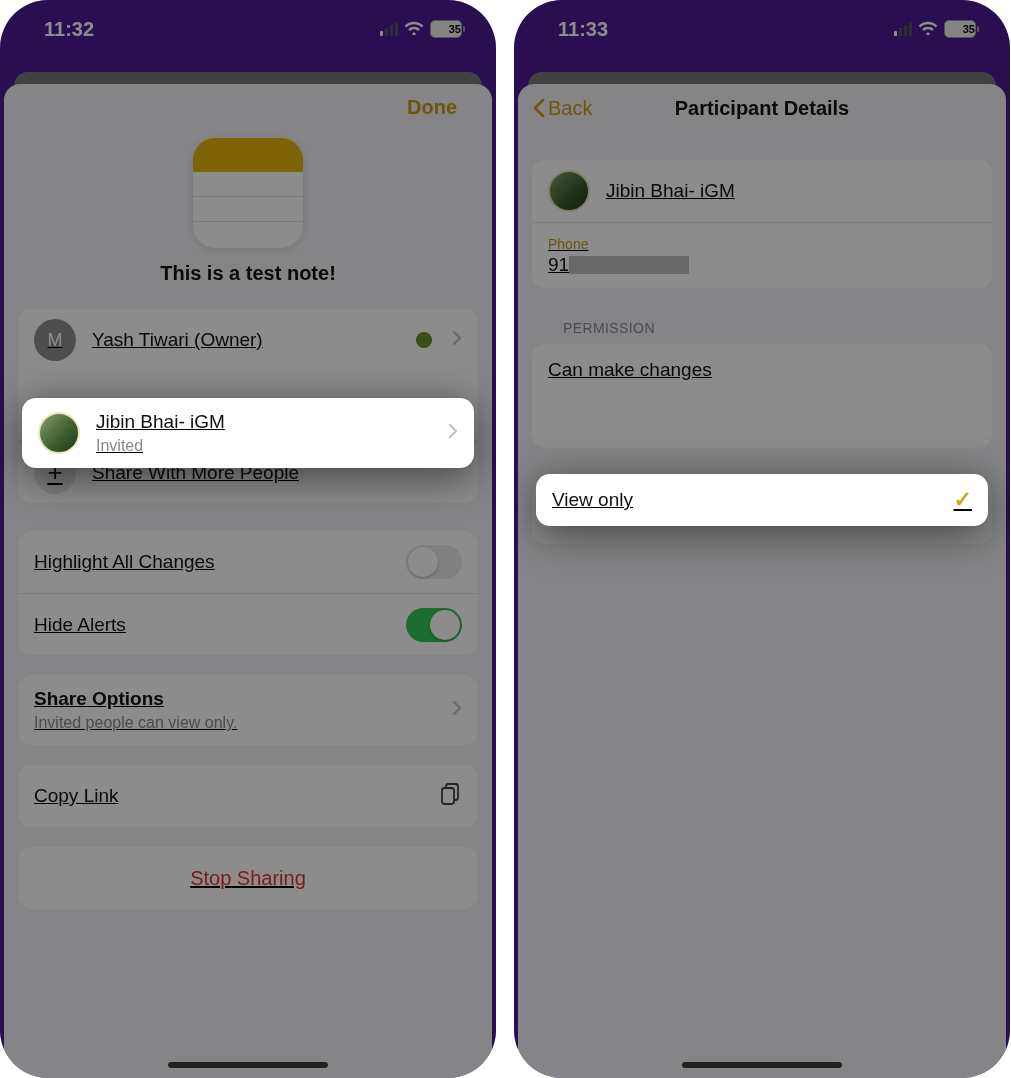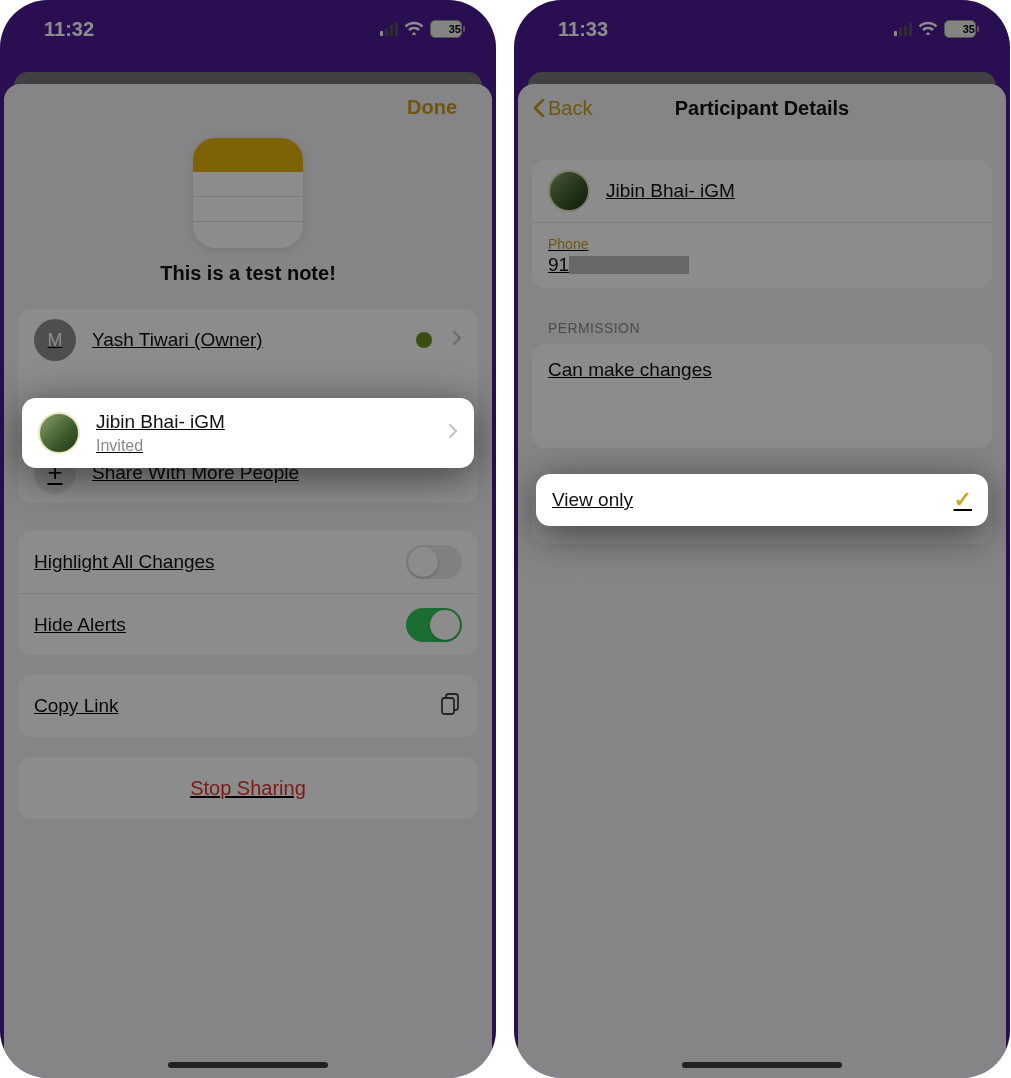--- a/index.html
+++ b/index.html
@@ -115,21 +115,21 @@
     background:#fff; border-radius:14px;
     box-shadow:0 8px 40px rgba(0,0,0,.55);
     z-index:50;
   }
 
   
   .nav-row{ height:48px; display:flex; align-items:center; padding:0 14px; position:relative; }
   .back-btn{ color:#c89c1a; font-size:20px; display:flex; align-items:center; gap:2px; }
   .nav-title{ position:absolute; left:0; right:0; text-align:center; font-size:20px; font-weight:600; color:#111; pointer-events:none; }
 
-  .section-label{ color:#8a8a8e; font-size:14px; letter-spacing:0.4px; padding:0 30px 8px; }
+  .section-label{ color:#8a8a8e; font-size:14px; letter-spacing:0.4px; padding:0 30px 8px;margin-left:15px; }
 
   .phone-label{color:#c89c1a;font-size:14px;}
   .redacted{width:120px;height:18px;background:#bdbdbd;display:inline-block;vertical-align:middle;}
 
   .checkmark{ color:#cba919; font-size:22px; font-weight:600;}
 
   
   .home-ind{position:absolute;bottom:10px;left:50%;transform:translateX(-50%);width:160px;height:6px;background:#222;border-radius:3px;}
 
   .group-tight{margin-bottom:20px;}
@@ -218,20 +218,33 @@
       <div class="cell">
         <div class="txt">
             <div class="primary">Hide Alerts</div>
           </div>
         <div class="toggle on">
             <div class="knob"></div>
           </div>
       </div>
     </div>
 
+    <div class="cell-group group-tight">
+      <div class="cell tall">
+        <div class="txt col">
+          <div class="primary" style="font-weight:600">Share Options</div>
+          <div class="secondary">Invited people can view only.</div>
+        </div>
+        <span class="chev">
+          <svg width="10" height="16" viewBox="0 0 10 16">
+              <path fill="none" stroke="currentColor" stroke-width="2.3" stroke-linecap="round" stroke-linejoin="round" d="M2 2l6 6-6 6"></path>
+            </svg>
+        </span>
+      </div>
+    </div>
 
     <div class="cell-group group-tight">
       <div class="cell">
         <div class="txt">
             <div class="primary">Copy Link</div>
           </div>
         <span class="copy-icon">
           <svg width="22" height="24" viewBox="0 0 22 24">
               <rect x="6" y="2" width="12" height="16" rx="2.5" fill="none" stroke="currentColor" stroke-width="1.8"></rect>
               <rect x="2" y="6" width="12" height="16" rx="2.5" fill="#fff" stroke="currentColor" stroke-width="1.8"></rect>

